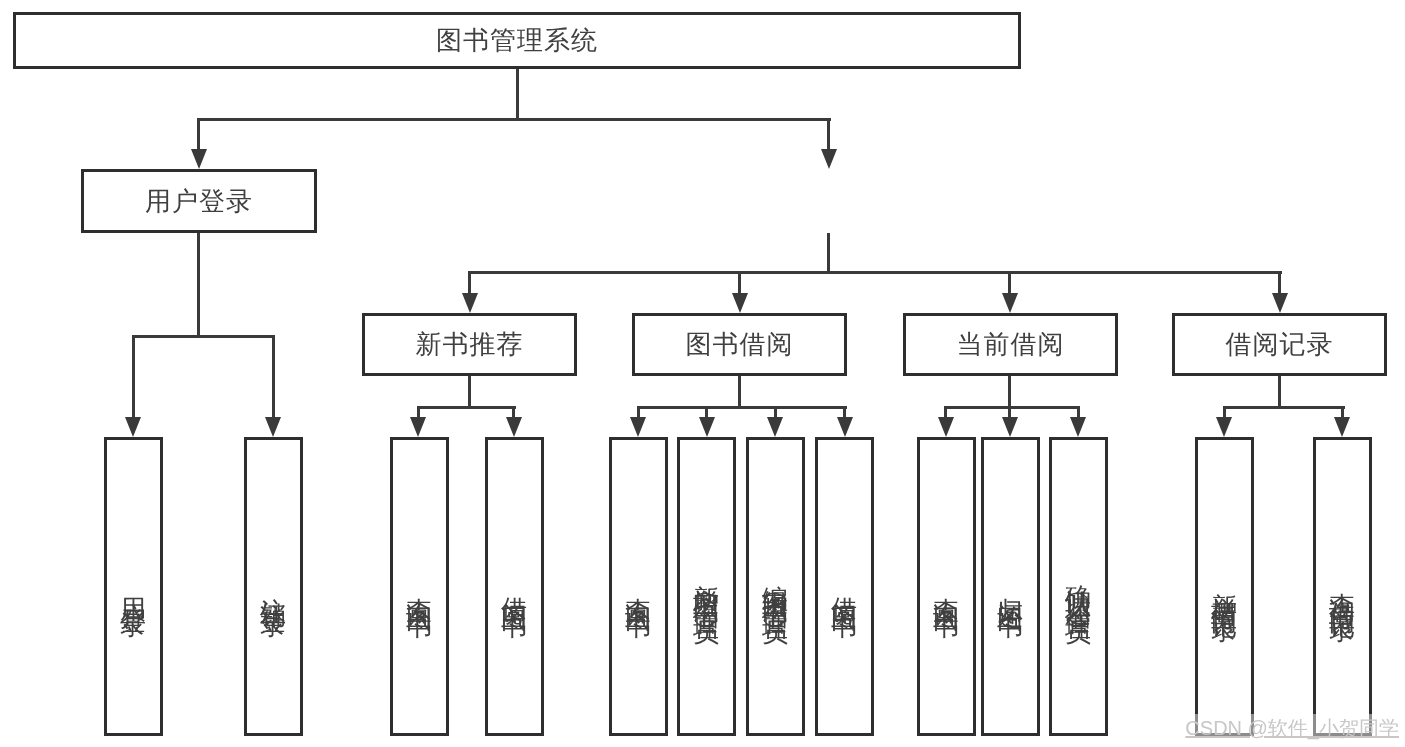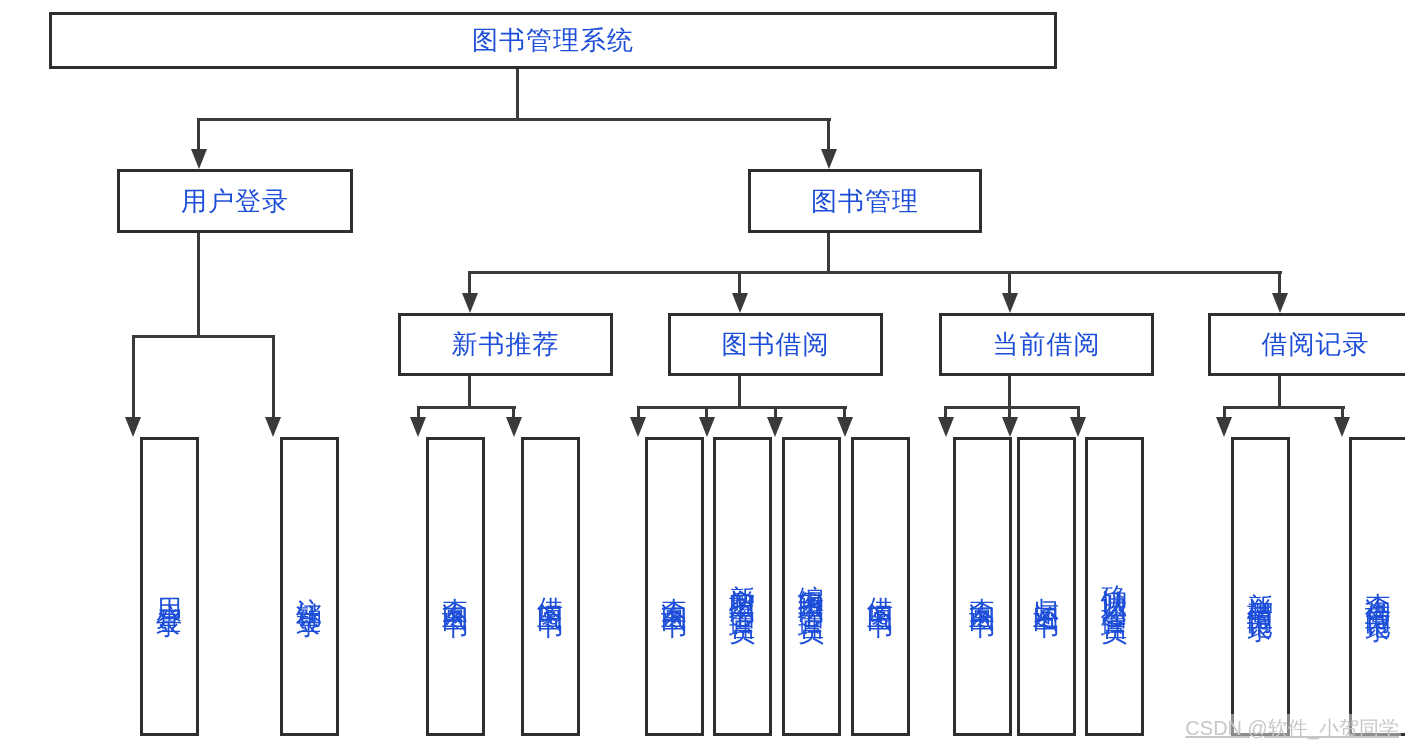--- a/index.html
+++ b/index.html
@@ -9,26 +9,25 @@
     height: 747px;
     background: #ffffff;
     font-family: "Liberation Sans", "DejaVu Sans", sans-serif;
     overflow: hidden;
   }
   .node {
     position: absolute;
     box-sizing: border-box;
     border: 3px solid #2e2e2e;
     background: #ffffff;
-    color: #1d4ed8;
+    color: #404040;
     display: flex;
     align-items: center;
     justify-content: center;
     text-align: center;
-    margin-left: 36px;
   }
   .hbox { font-size: 26px; letter-spacing: 1px; }
   .vbox {
     writing-mode: vertical-lr;
     text-orientation: mixed;
     font-size: 26px;
     letter-spacing: 5px;
     line-height: 1;
   }
   .line  { position: absolute; background: #3a3a3a; }
@@ -60,21 +59,20 @@
   <div class="node hbox" style="left:13px; top:12px; width:1008px; height:57px;">图书管理系统</div>
 
   <div class="line" style="left:516px; top:69px; width:3px; height:51px;"></div>
   <div class="line" style="left:197px; top:118px; width:634px; height:3px;"></div>
   <div class="line" style="left:197px; top:118px; width:3px; height:34px;"></div>
   <div class="arrow" style="left:191px; top:149px;"></div>
   <div class="line" style="left:827px; top:118px; width:3px; height:34px;"></div>
   <div class="arrow" style="left:821px; top:149px;"></div>
 
   <div class="node hbox" style="left:81px; top:169px; width:236px; height:64px;">用户登录</div>
-  <div class="node hbox" style="left:712px; top:169px; width:234px; height:64px;">图书管理</div>
 
   <div class="line" style="left:197px; top:233px; width:3px; height:104px;"></div>
   <div class="line" style="left:132px; top:335px; width:143px; height:3px;"></div>
   <div class="line" style="left:132px; top:335px; width:3px; height:84px;"></div>
   <div class="arrow" style="left:125px; top:417px;"></div>
   <div class="line" style="left:272px; top:335px; width:3px; height:84px;"></div>
   <div class="arrow" style="left:265px; top:417px;"></div>
 
   <div class="line" style="left:827px; top:233px; width:3px; height:41px;"></div>
   <div class="line" style="left:468px; top:271px; width:814px; height:3px;"></div>

